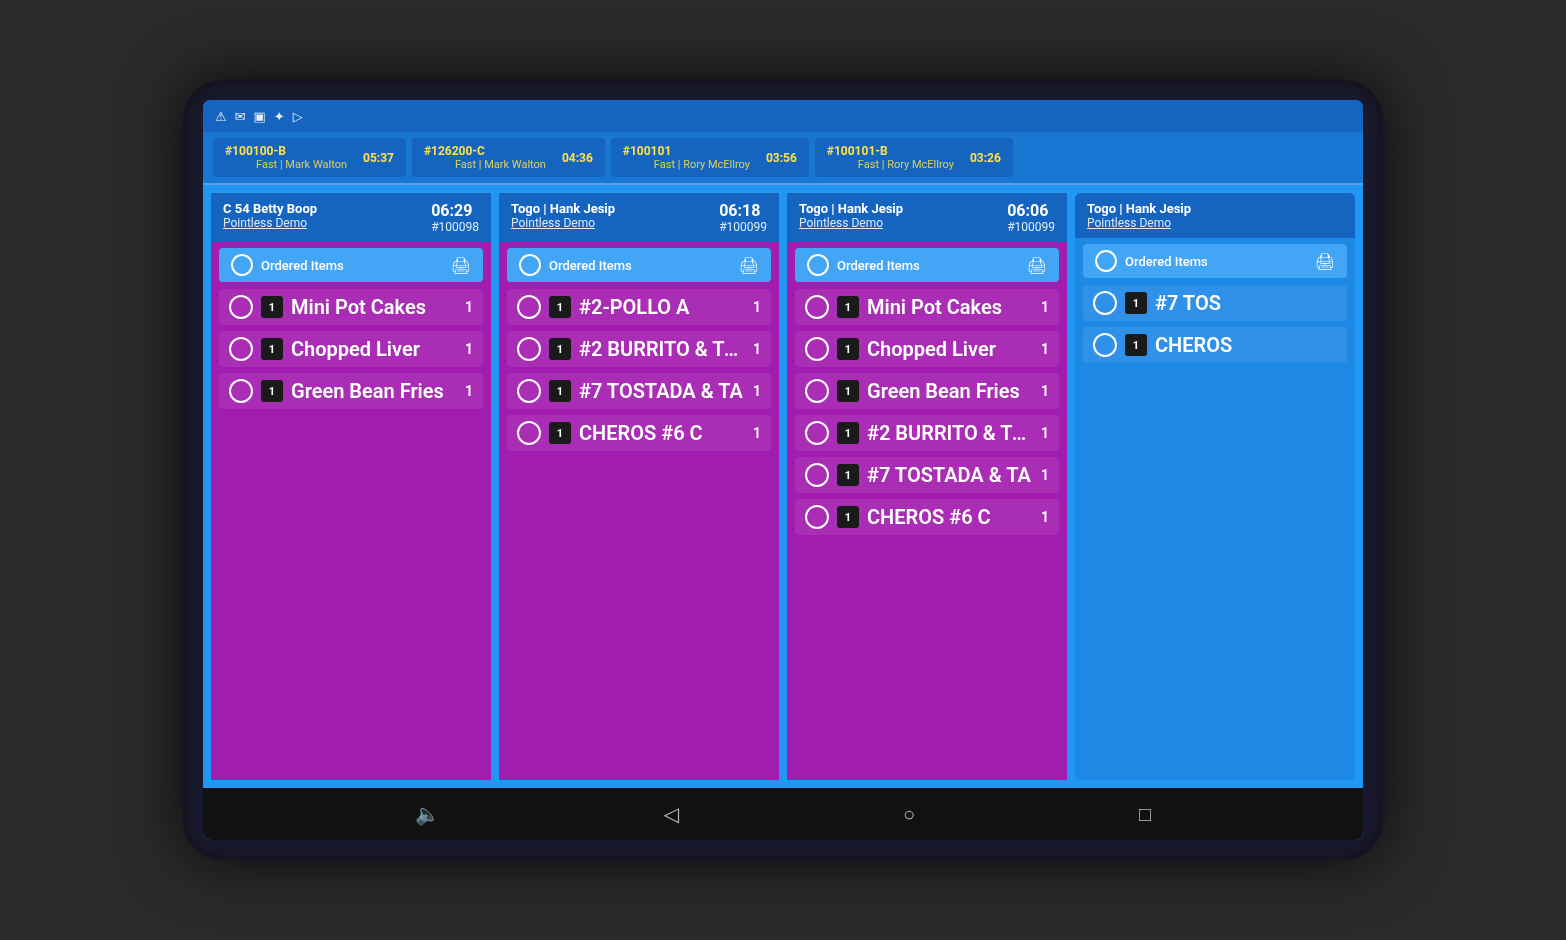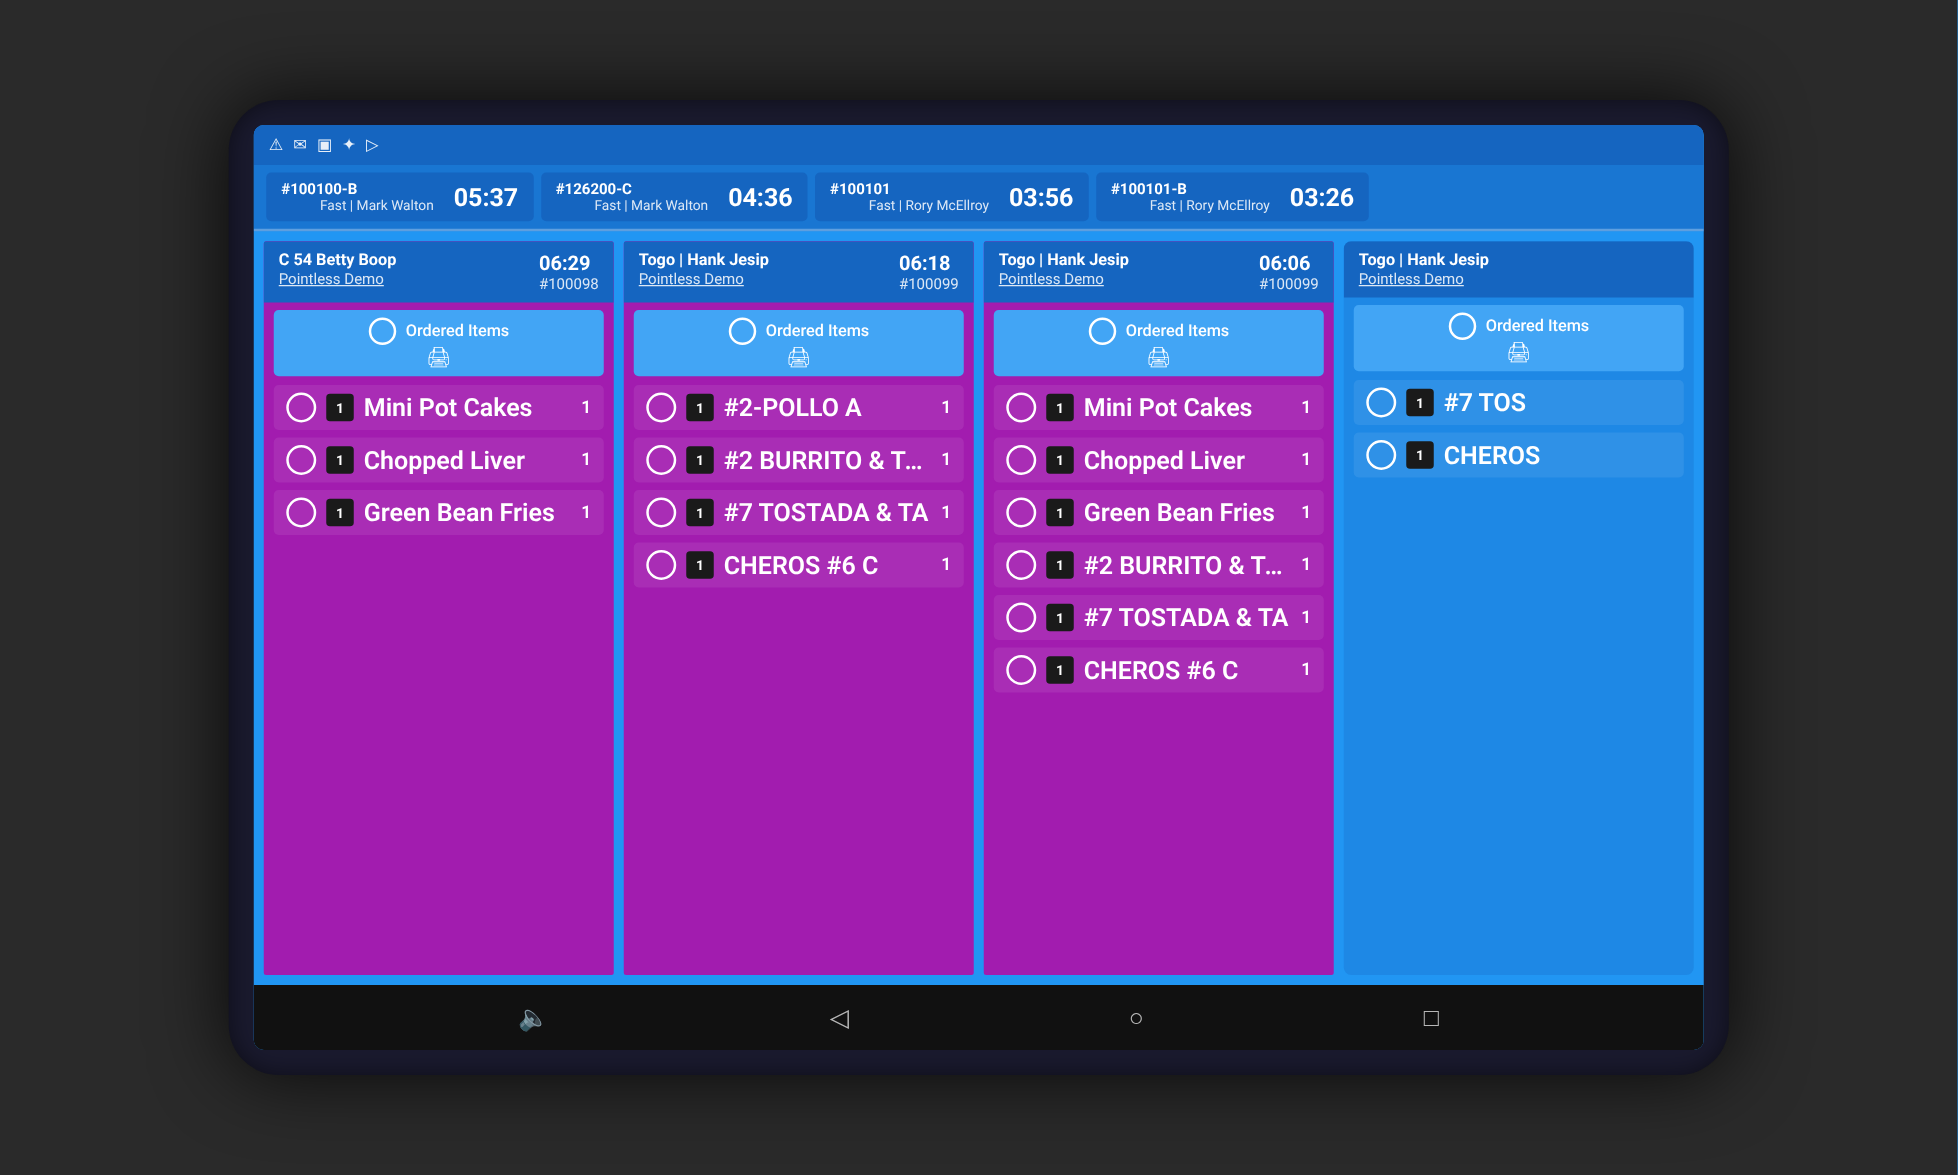--- a/index.html
+++ b/index.html
@@ -75,21 +75,21 @@
       background: #1976D2;
       display: flex;
       padding: 6px 10px;
       gap: 6px;
       border-bottom: 2px solid rgba(255,255,255,0.3);
     }
     .order-tab {
       background: #1565C0;
       border-radius: 4px;
       padding: 6px 12px;
-      color: #ffffff;
+      color: #fde047;
       font-size: 12px;
       cursor: pointer;
       display: flex;
       align-items: center;
       gap: 16px;
       min-width: 140px;
     }
     .order-tab-info {
       display: flex;
       flex-direction: column;
@@ -97,21 +97,21 @@
     .order-tab-id {
       font-weight: 700;
       font-size: 12px;
     }
     .order-tab-server {
       font-size: 11px;
       opacity: 0.85;
       padding-left: 31px;
     }
     .order-tab-timer {
-      font-size: 20px;
+      font-size: 12px;
       font-weight: 700;
       margin-left: auto;
     }
 
     
     .main-content {
       flex: 1;
       display: flex;
       gap: 8px;
       padding: 8px;
@@ -161,21 +161,20 @@
 
     
     .items-header {
       background: #42A5F5;
       padding: 6px 12px;
       display: flex;
       align-items: center;
       justify-content: space-between;
       margin: 6px 8px 4px;
       border-radius: 4px;
-      flex-direction: column;
     }
     .items-header-left {
       display: flex;
       align-items: center;
       gap: 8px;
     }
     .circle-check {
       width: 22px;
       height: 22px;
       border-radius: 50%;

